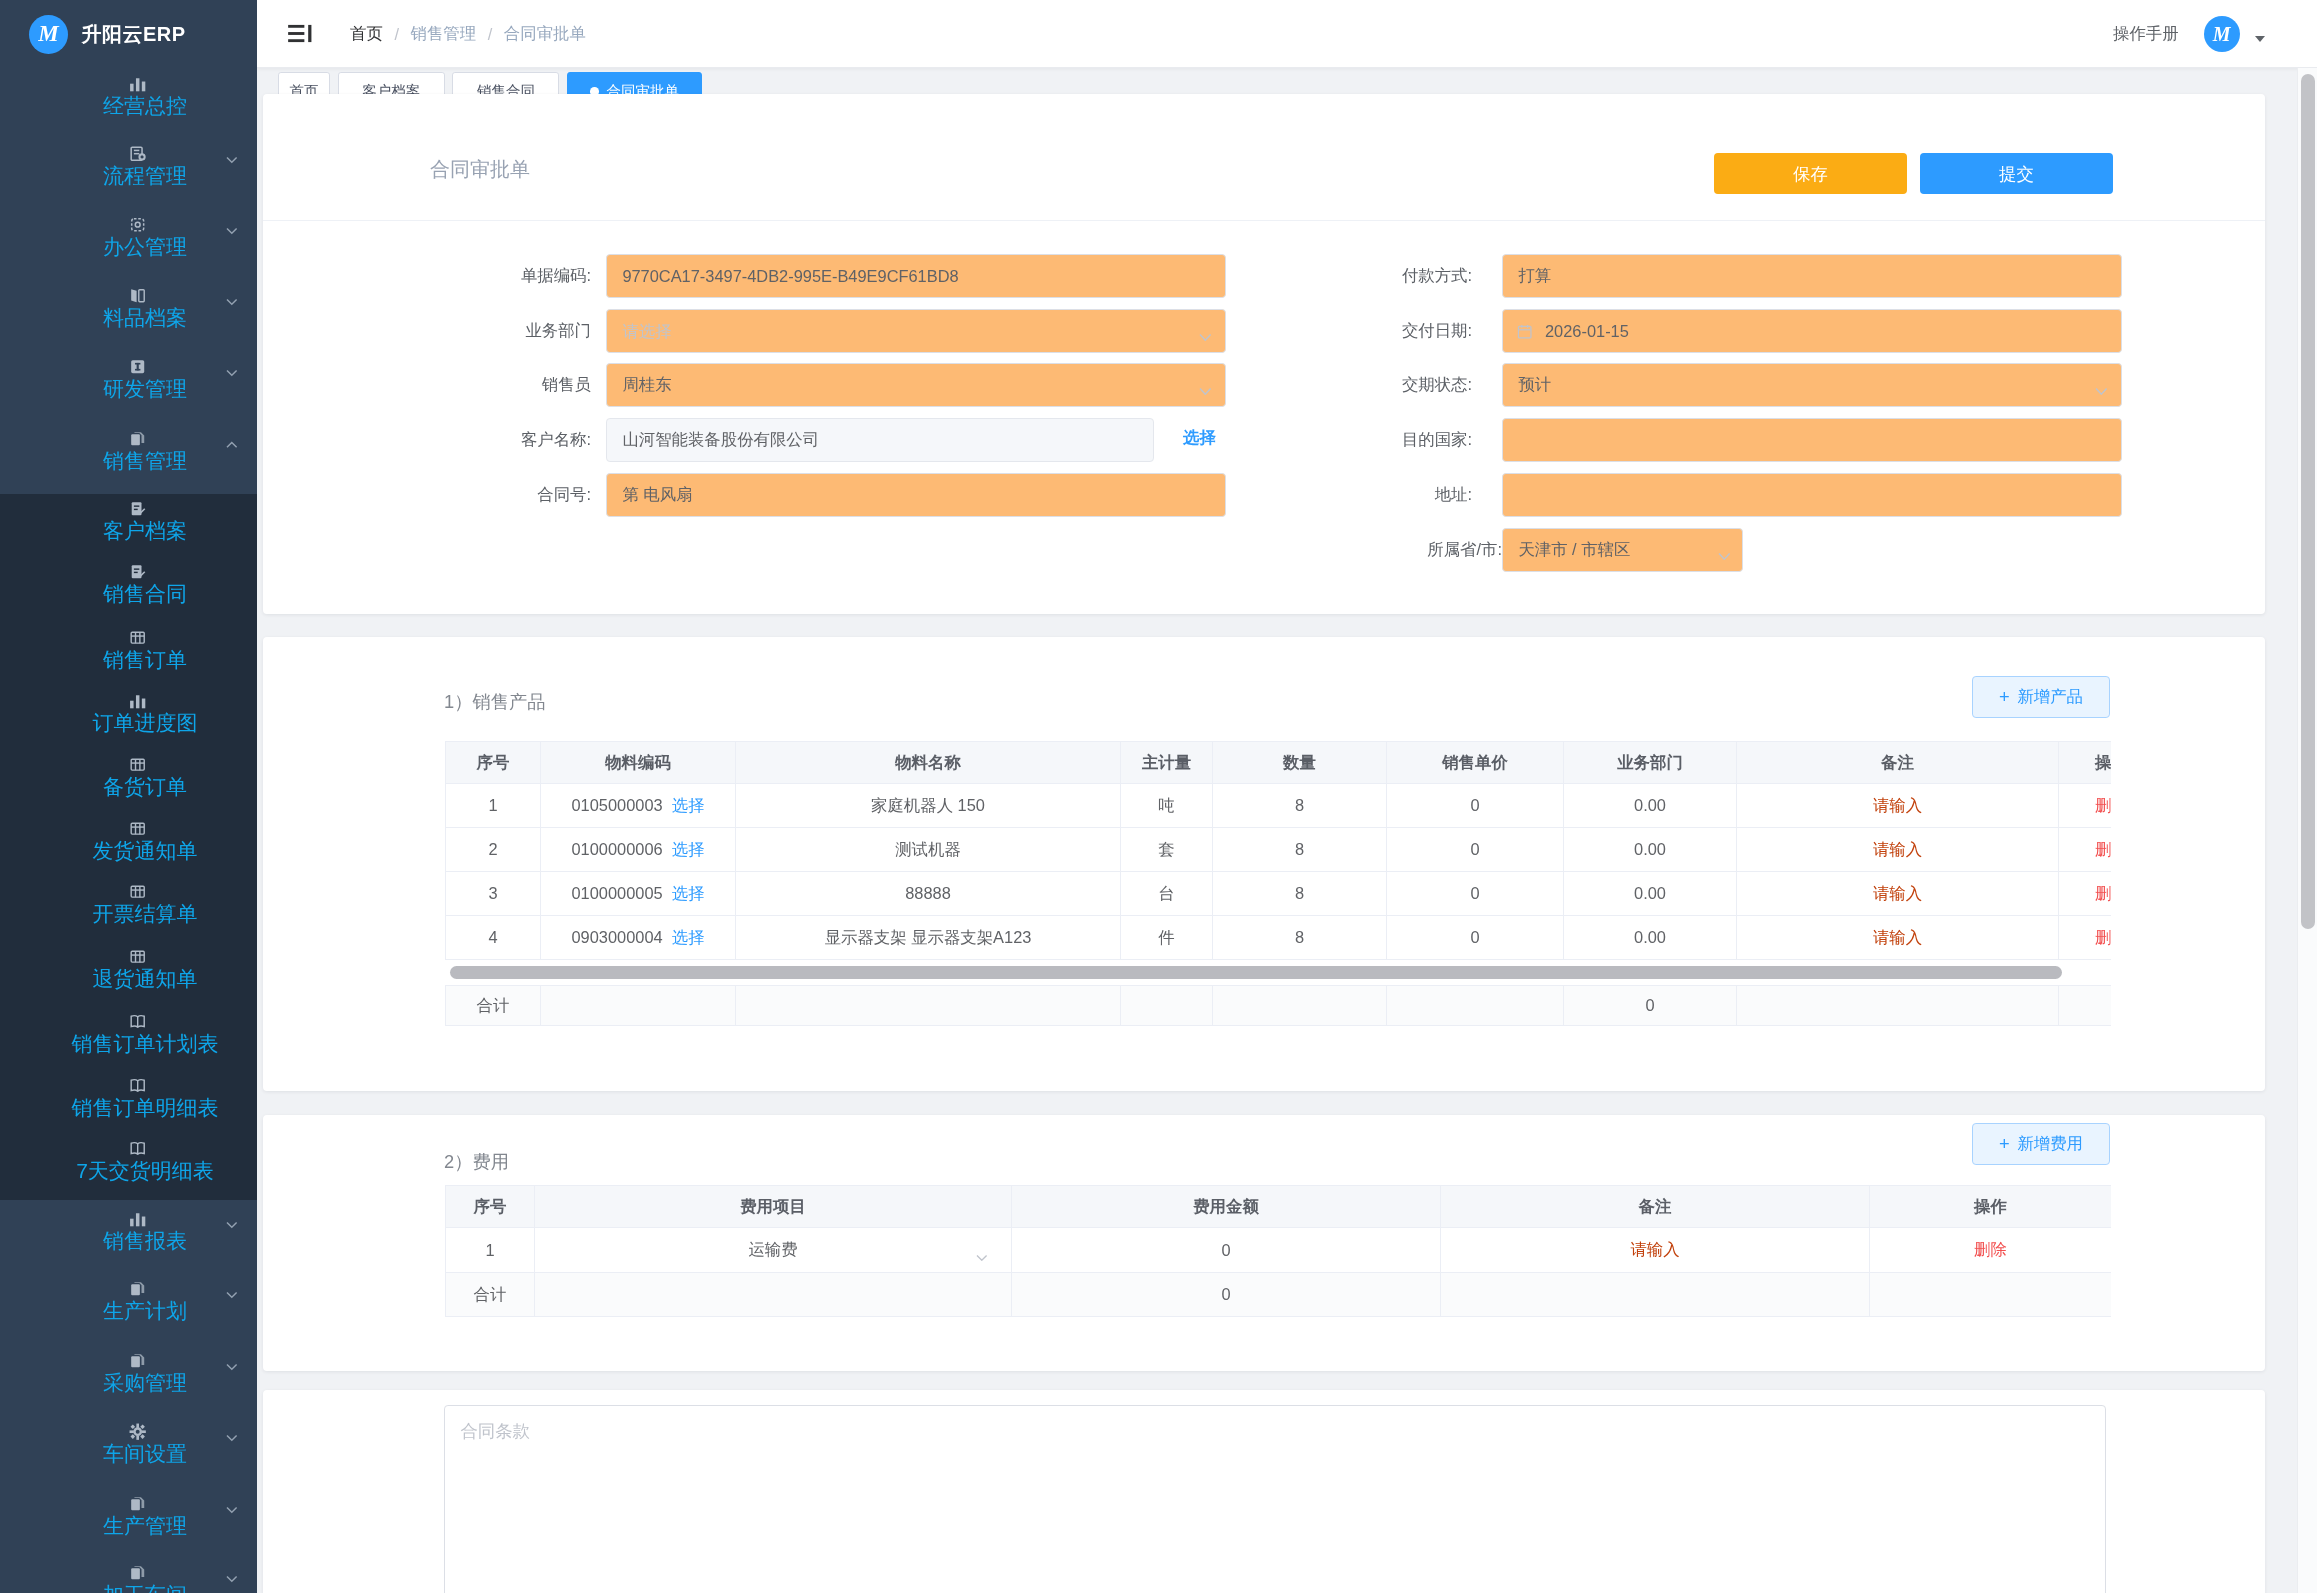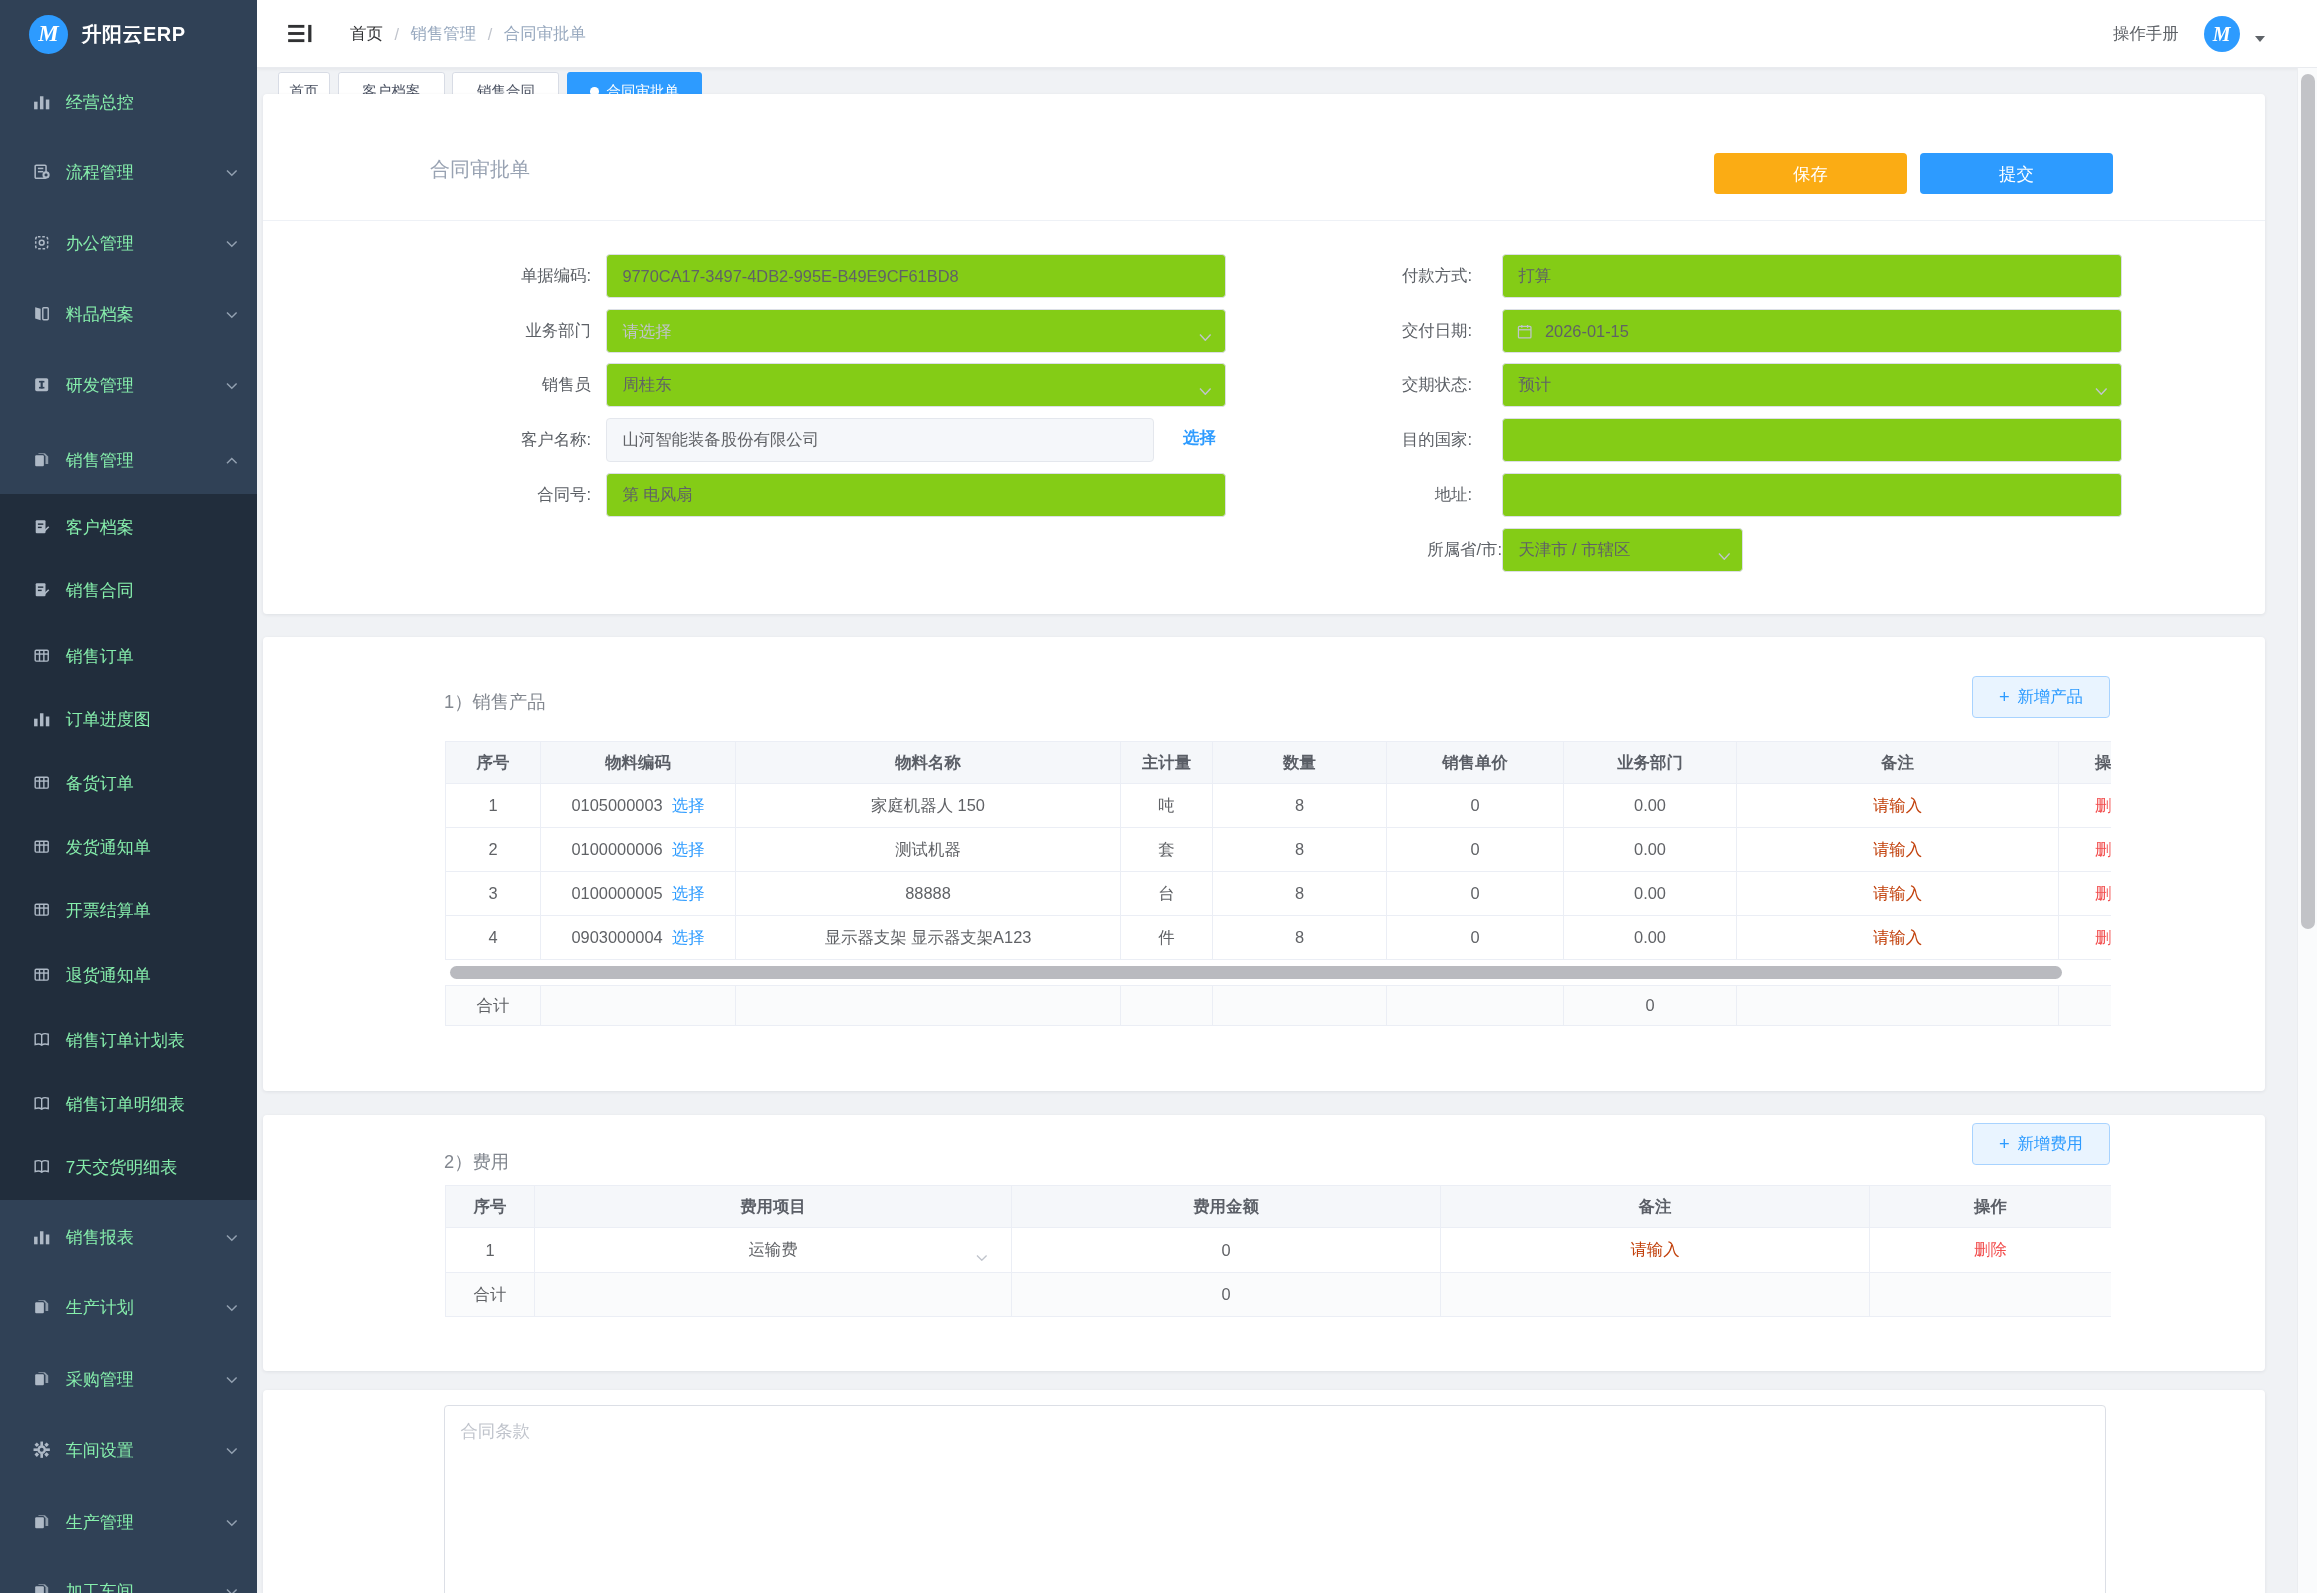--- a/index.html
+++ b/index.html
@@ -8,21 +8,21 @@
     background:#f0f2f5;
     font-family:"Liberation Sans","DejaVu Sans",sans-serif;
     color:#606266;
   }
   .abs{position:absolute;box-sizing:border-box;}
   
   .sidebar{left:0;top:0;width:257px;height:1593px;background:#304156;z-index:5;}
   .logo-row{left:0;top:0;width:257px;height:68px;display:flex;align-items:center;padding-left:29px;box-sizing:border-box;}
   .logo-circle{width:39px;height:39px;border-radius:50%;background:#2d9bff;color:#fff;display:flex;align-items:center;justify-content:center;font-size:23px;font-weight:700;font-style:italic;font-family:"Liberation Serif","DejaVu Serif",serif;}
   .logo-text{color:#ffffff;font-size:20px;font-weight:700;margin-left:13.5px;letter-spacing:0.5px;}
-  .mi{position:absolute;left:0;width:257px;height:54px;display:flex;align-items:center;padding-left:33px;box-sizing:border-box;color:#86efac;font-size:17px;cursor:pointer;}
+  .mi{position:absolute;left:0;width:257px;height:54px;display:flex;align-items:center;padding-left:33px;box-sizing:border-box;color:#0ea5e9;font-size:21px;cursor:pointer;flex-direction:column;}
   .mi .ic{width:17.4px;height:17.4px;margin-right:15.4px;color:#aeb9c6;flex:0 0 auto;display:flex;align-items:center;}
   .mi .chev{position:absolute;right:19.3px;color:#93a1b1;}
   .submenu-bg{left:0;top:494px;width:257px;height:706px;background:#212d3c;}
   .sub .mi{width:257px;}
   
   .header{left:257px;top:0;width:2060px;height:68px;background:#ffffff;border-bottom:1px solid #e9ebef;box-shadow:0 1px 3.9px rgba(0,21,41,.06);z-index:4;}
   .crumb{position:absolute;left:93px;top:0;height:68px;display:flex;align-items:center;font-size:16.4px;}
   .crumb .c-first{color:#303133;}
   .crumb .c-sep{color:#c0c4cc;margin:0 11.6px;}
   .crumb .c-rest{color:#97a8be;}
@@ -42,21 +42,21 @@
   #card-products{left:263px;top:637px;width:2002px;height:454px;}
   #card-fees{left:263px;top:1115px;width:2002px;height:256px;}
   #card-terms{left:263px;top:1390px;width:2002px;height:222px;}
   .form-title{position:absolute;left:167px;top:62px;font-size:20px;color:#98a2b2;line-height:27px;}
   .btn{position:absolute;height:41px;width:193px;border:none;border-radius:3.9px;color:#fff;font-size:17.4px;display:flex;align-items:center;justify-content:center;cursor:pointer;font-family:inherit;}
   .btn-save{left:1451px;top:59px;background:#fbac14;}
   .btn-submit{left:1657px;top:59px;background:#2d9bff;}
   .hr1{position:absolute;left:0;top:126px;width:2002px;height:1px;background:#eef1f6;}
   
   .flabel{position:absolute;width:212px;text-align:right;font-size:16.4px;color:#5c6066;line-height:42px;white-space:nowrap;}
-  .fbox{position:absolute;width:618px;height:42px;border:1px solid #dcdfe6;border-radius:3.9px;background:#84cc16;}
+  .fbox{position:absolute;width:618px;height:42px;border:1px solid #dcdfe6;border-radius:3.9px;background:#fdba74;}
   .fbox input{width:100%;height:100%;border:none;outline:none;background:transparent;font-size:16.4px;color:#606266;padding:0 15.4px;box-sizing:border-box;border-radius:3.9px;font-family:inherit;}
   .fbox input::placeholder{color:#c0c4cc;}
   .fbox.disabled{background:#f5f7fa;border-color:#e4e7ed;}
   .fbox .chevron{position:absolute;right:13.5px;top:17.4px;pointer-events:none;color:#c0c4cc;}
   .fbox .cal{position:absolute;left:13.5px;top:13.5px;color:#c0c4cc;pointer-events:none;}
   .fbox.with-icon input{padding-left:42px;}
   .link{color:#2d9bff;font-weight:600;cursor:pointer;font-size:16.4px;}
   
   .sec-title{position:absolute;left:181px;font-size:18.3px;color:#82878f;line-height:27px;}
   .btn-add{position:absolute;left:1709px;width:138px;height:42px;background:#e9f4ff;border:1px solid #a8d3ff;border-radius:3.9px;color:#2d9bff;font-size:16.4px;display:flex;align-items:center;justify-content:center;cursor:pointer;font-family:inherit;}

